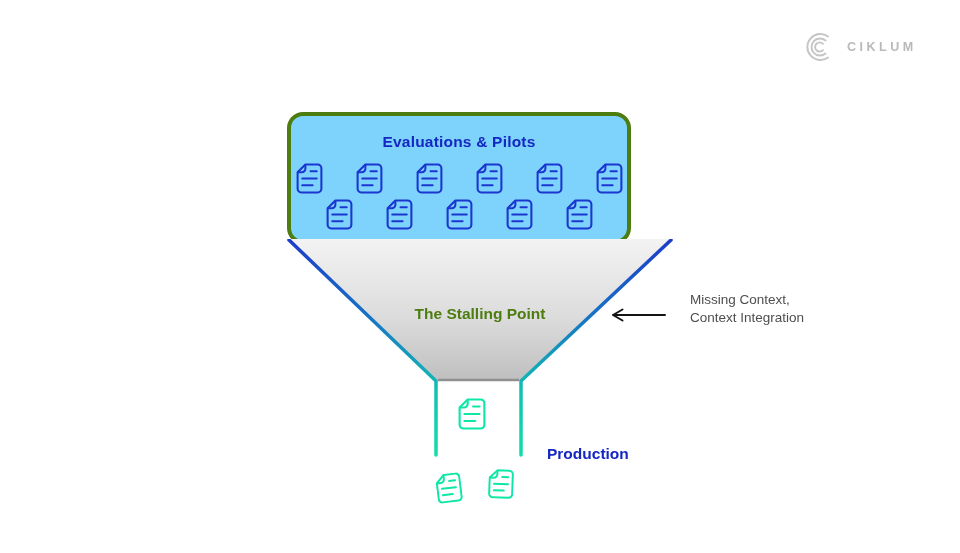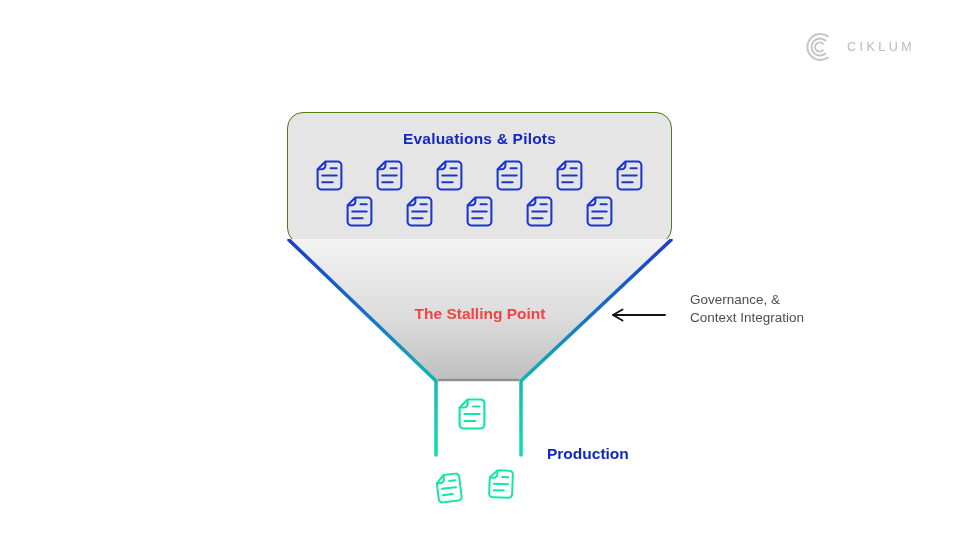--- a/index.html
+++ b/index.html
@@ -2,42 +2,42 @@
 <html><head>
 <meta charset="utf-8">
 <style>
   html,body{margin:0;padding:0;background:#ffffff;}
   .canvas{
     position:relative;width:960px;height:553px;background:#ffffff;
     font-family:"Liberation Sans",sans-serif;overflow:hidden;
   }
   
   .brand{position:absolute;top:30px;left:802px;display:flex;align-items:center;gap:11px;}
-  .brand-name{color:#b9b9b9;font-size:12.5px;letter-spacing:3.5px;font-weight:400;text-align:center;}
+  .brand-name{color:#b9b9b9;font-size:12.5px;letter-spacing:3.5px;font-weight:700;text-align:center;}
   
   .top-box{
-    position:absolute;left:287px;top:112px;width:385px;height:132px;
-    box-sizing:border-box;border:1px solid #4d7c0f;border-radius:16px;
-    background:#e5e5e5;z-index:2;
+    position:absolute;left:287px;top:112px;width:344px;height:132px;
+    box-sizing:border-box;border:4px solid #4d7c0f;border-radius:16px;
+    background:#7dd3fc;z-index:2;
   }
   .top-box-title{
     margin-top:17px;text-align:center;color:#1527c2;
     font-size:15.5px;font-weight:700;letter-spacing:.2px;
   }
   .doc-row{display:flex;justify-content:center;gap:33px;}
   .row1{margin-top:12px;}
   .row2{margin-top:5px;}
   .doc-icon{display:block;}
   .doc-blue{color:#1c36d0;}
   .doc-green{color:#0fe7a6;}
   
   .funnel-svg{position:absolute;left:287px;top:239px;z-index:3;}
   .stalling-label{
     position:absolute;left:287px;top:305px;width:386px;text-align:center;
-    color:#ef4444;font-size:15.5px;font-weight:700;z-index:4;
+    color:#4d7c0f;font-size:15.5px;font-weight:700;z-index:4;
   }
   .neck-doc{position:absolute;left:458px;top:397px;z-index:4;}
   .production-label{
     position:absolute;left:547px;top:407px;color:#1527c2;
     font-size:15.5px;font-weight:700;z-index:4;margin-top:38px;
   }
   .out-doc-1{position:absolute;left:436px;top:472px;transform:rotate(-7deg);z-index:4;}
   .out-doc-2{position:absolute;left:488px;top:468px;transform:rotate(2deg);z-index:4;}
   
   .arrow-svg{position:absolute;left:607px;top:306px;z-index:5;}
@@ -154,17 +154,17 @@
       <use href="#doc-sym"></use>
     </svg>
   <svg class="out-doc-2 doc-green" width="26" height="32" viewBox="0 0 26 30">
       <use href="#doc-sym"></use>
     </svg>
 
   <svg class="arrow-svg" width="62" height="18" viewBox="0 0 62 18">
     <path d="M58 9 H6 M6 9 L15.5 3.5 M6 9 L15.5 14.5" stroke="#141414" stroke-width="2" fill="none" stroke-linecap="round" stroke-linejoin="round"></path>
   </svg>
   <div class="annotation">
-    <div>Governance, &amp;</div>
+    <div>Missing Context,</div>
     <div>Context Integration</div>
   </div>
 
 </div>
 
 </body></html>

